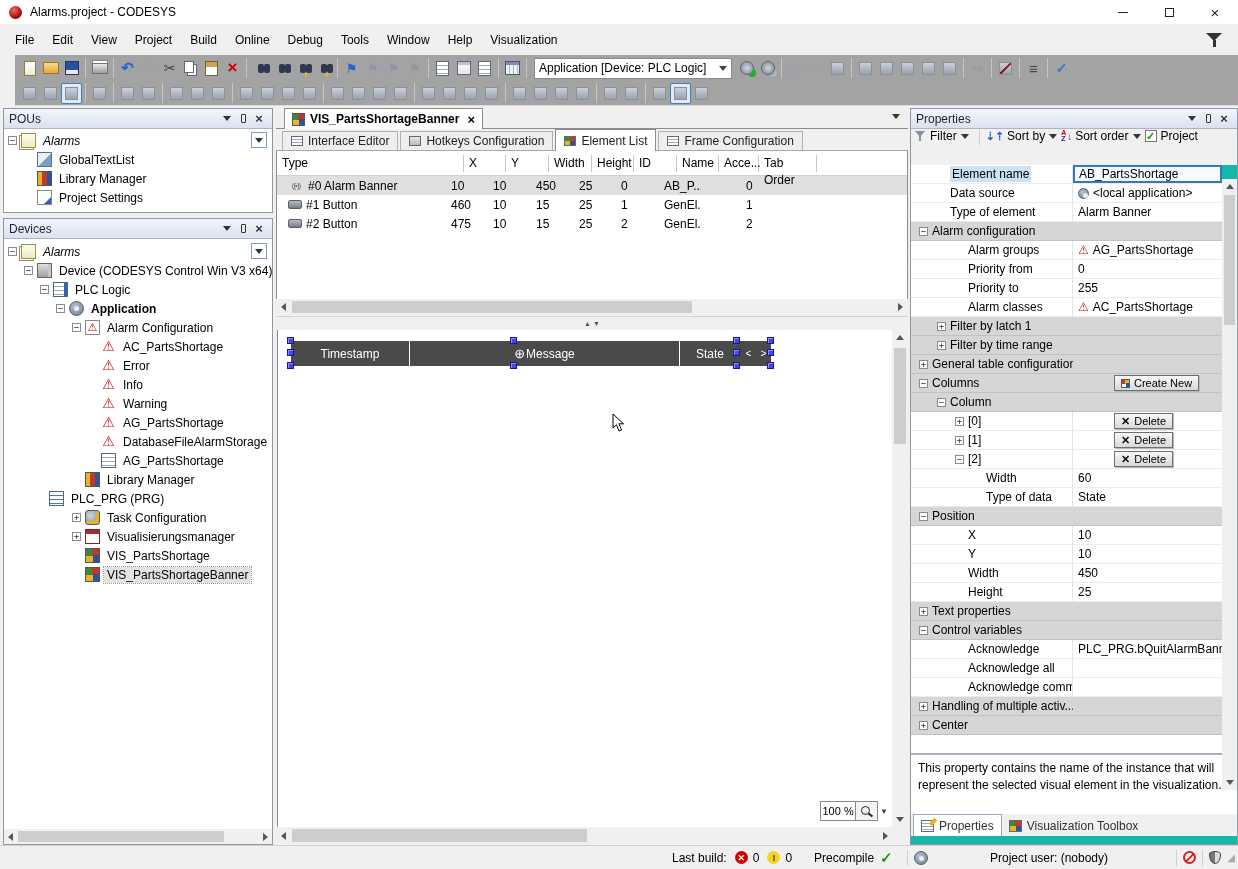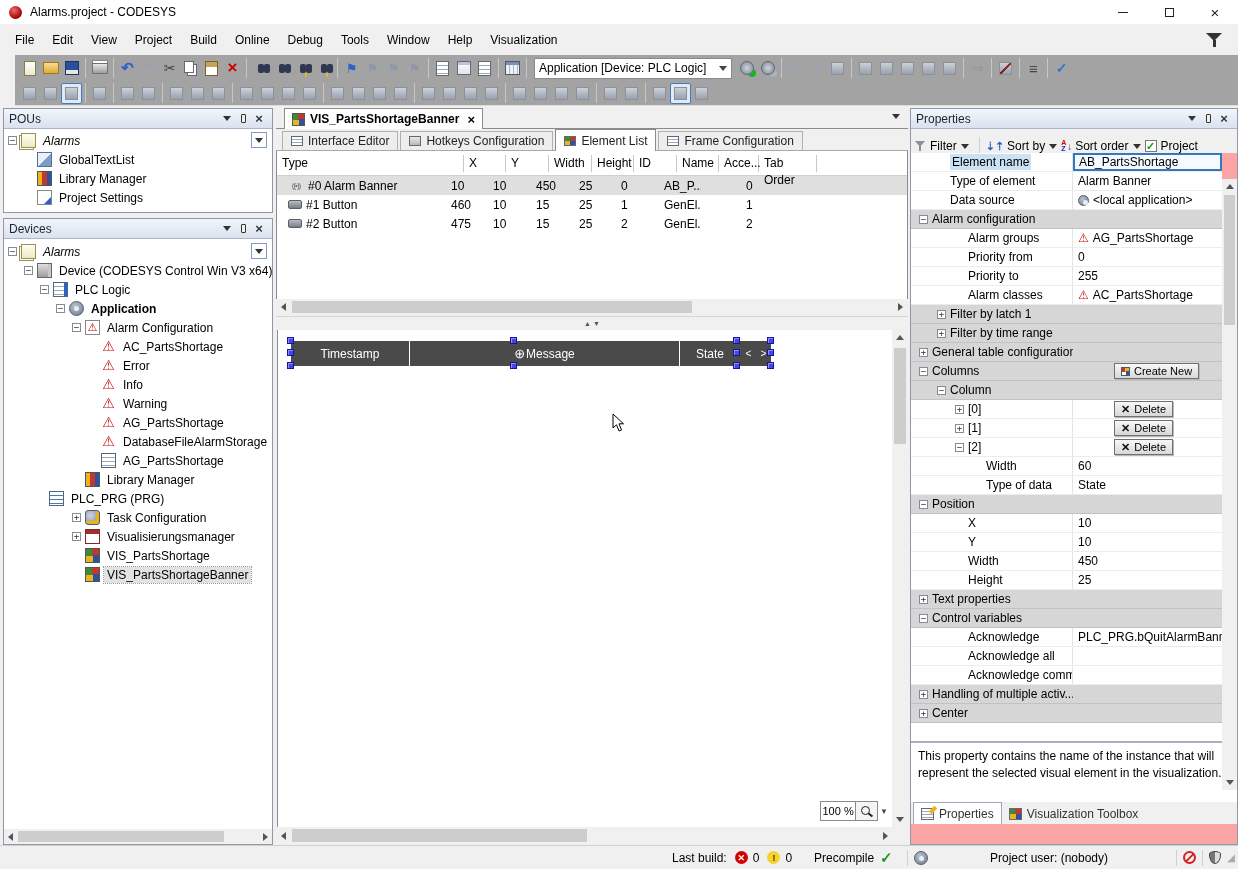--- a/index.html
+++ b/index.html
@@ -132,22 +132,22 @@
 .hdl{position:absolute;width:7px;height:7px;background:#4747e0;border:1px solid #1414a0;box-shadow:inset 1px 1px 0 #8f8ff5}
 .zoomctl{position:absolute;right:4px;bottom:6px;display:flex;align-items:center}
 .zoombox{width:36px;height:20px;border:1px solid #8a8a8a;background:#fff;text-align:center;line-height:18px;font-size:11px}
 .magbtn{width:22px;height:20px;border:1px solid #8a8a8a;border-left:none;background:#f4f4f4;position:relative}
 .magbtn:before{content:"";position:absolute;left:5px;top:4px;width:7px;height:7px;border:1.5px solid #222;border-radius:50%}
 .magbtn:after{content:"";position:absolute;left:12px;top:12px;width:5px;height:2px;background:#222;transform:rotate(40deg)}
 .zoomdd{margin-left:2px;font-size:8px;color:#444}
 
 .cursor{position:absolute;left:334px;top:83px;z-index:50}
 
-.pp{position:absolute;left:910px;top:108px;width:328px;height:737px;border:1px solid #8f98a8;background:#fca5a5}
-.ptb{height:24px;display:flex;align-items:flex-end;padding-left:4px;background:#f0f0f0;font-size:12px}
+.pp{position:absolute;left:910px;top:108px;width:328px;height:737px;border:1px solid #8f98a8;background:#14b8a6}
+.ptb{height:36px;display:flex;align-items:flex-start;padding-left:4px;background:#f0f0f0;font-size:12px}
 .ptb .it{display:flex;align-items:center;margin-right:4px}
 .ptb .dna{margin-left:4px}
 .ffunnel{width:11px;height:10px;position:relative;margin-right:4px}
 .ffunnel:before{content:"";position:absolute;left:0;top:0;border-left:5px solid transparent;border-right:5px solid transparent;border-top:6px solid #8a92a0}
 .ffunnel:after{content:"";position:absolute;left:4px;top:5px;width:2px;height:5px;background:#8a92a0}
 .sorticon{color:#2a62c9;font-size:11px;margin-right:3px;font-weight:bold}
 .azicon{display:flex;flex-direction:column;font-size:7px;line-height:6px;font-weight:bold;margin-right:1px}
 .azicon .a{color:#c00}.azicon .z{color:#22a}
 .azarr{color:#444;font-size:10px;margin-right:3px}
 .chk{width:12px;height:12px;border:1px solid #777;background:#fff;margin-right:4px;color:#1a9a1a;font-size:11px;line-height:11px;text-align:center;font-weight:bold}
@@ -657,34 +657,34 @@
           <span style="width: 13px; flex: 0 0 auto;"></span>
           <span class="seltx">Element name</span>
         </span>
         <span class="pv selv">
           <span>AB_PartsShortage</span>
         </span>
       </div>
       <div class="prow">
         <span class="pl" style="padding-left: 26px;">
           <span style="width: 13px; flex: 0 0 auto;"></span>
-          <span>Type of element</span>
-        </span>
-        <span class="pv">
-          <span>Alarm Banner</span>
-        </span>
-      </div>
-      <div class="prow">
-        <span class="pl" style="padding-left: 26px;">
-          <span style="width: 13px; flex: 0 0 auto;"></span>
           <span>Data source</span>
         </span>
         <span class="pv">
           <span class="vgear gear"></span>
           <span>&lt;local application&gt;</span>
+        </span>
+      </div>
+      <div class="prow">
+        <span class="pl" style="padding-left: 26px;">
+          <span style="width: 13px; flex: 0 0 auto;"></span>
+          <span>Type of element</span>
+        </span>
+        <span class="pv">
+          <span>Alarm Banner</span>
         </span>
       </div>
       <div class="prow grp">
         <span class="pl" style="padding-left: 8px;">
           <span class="exp">−</span>
           <span>Alarm configuration</span>
         </span>
         <span class="pv">
           <span></span>
         </span>

